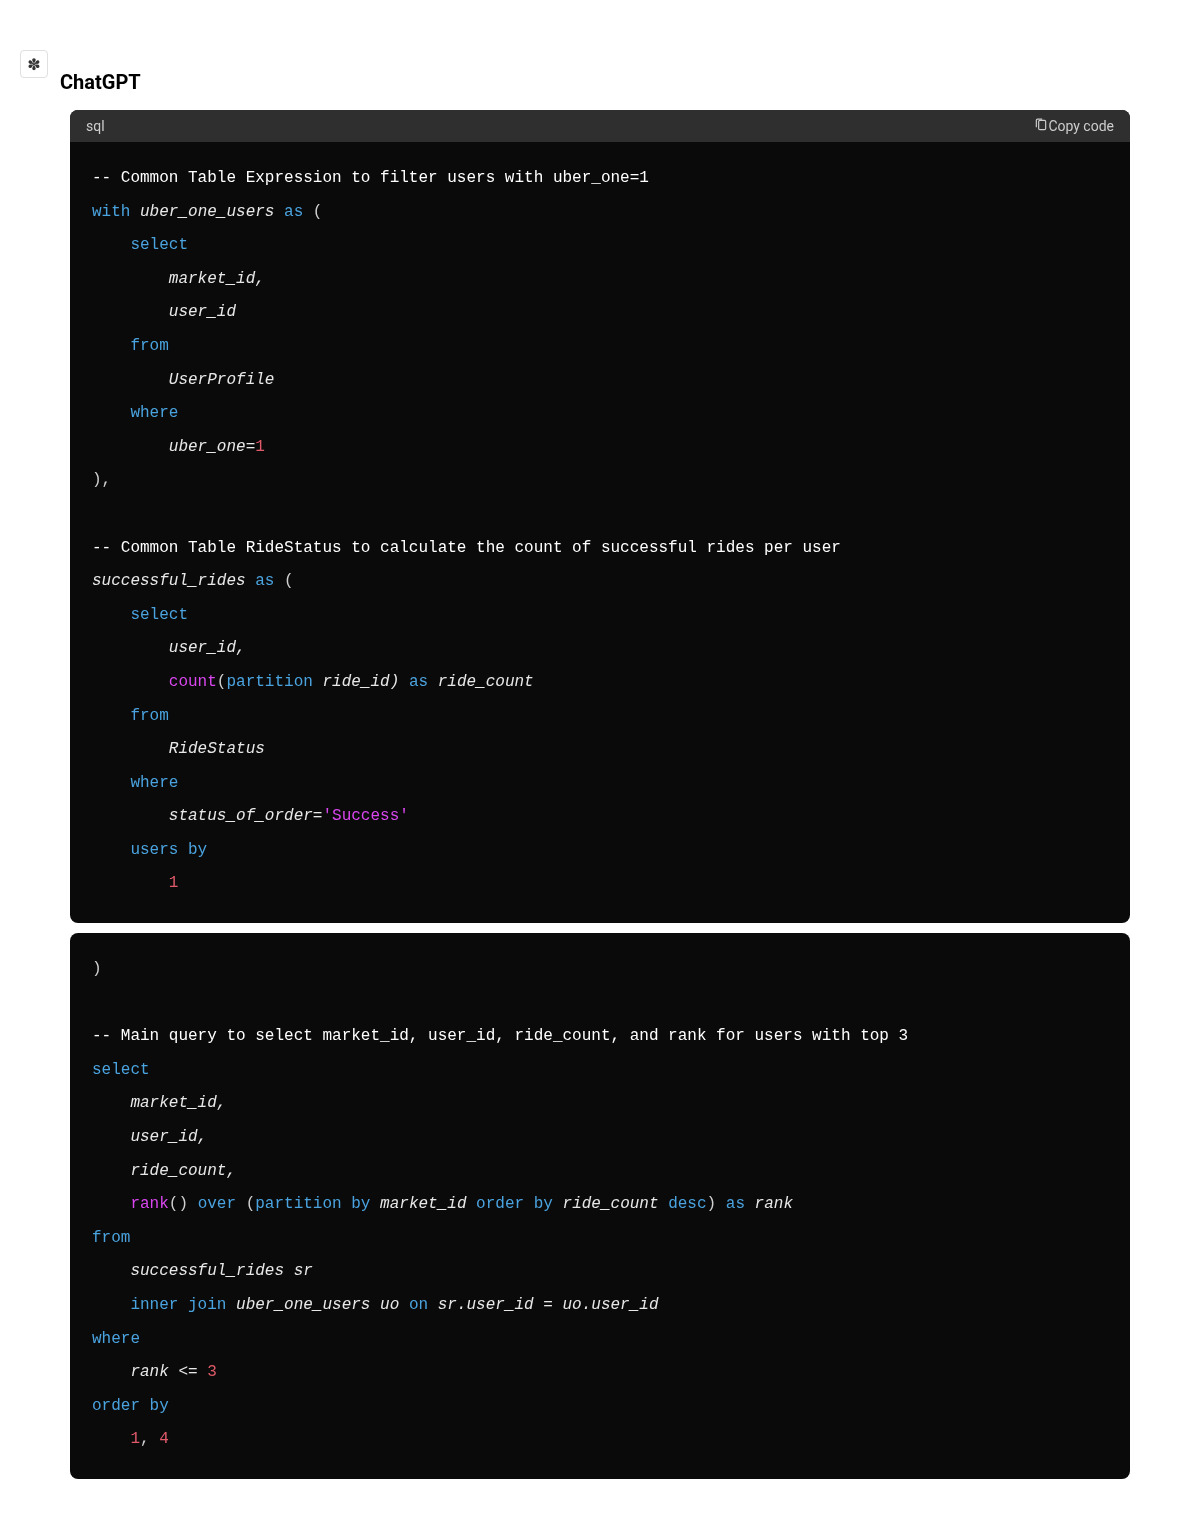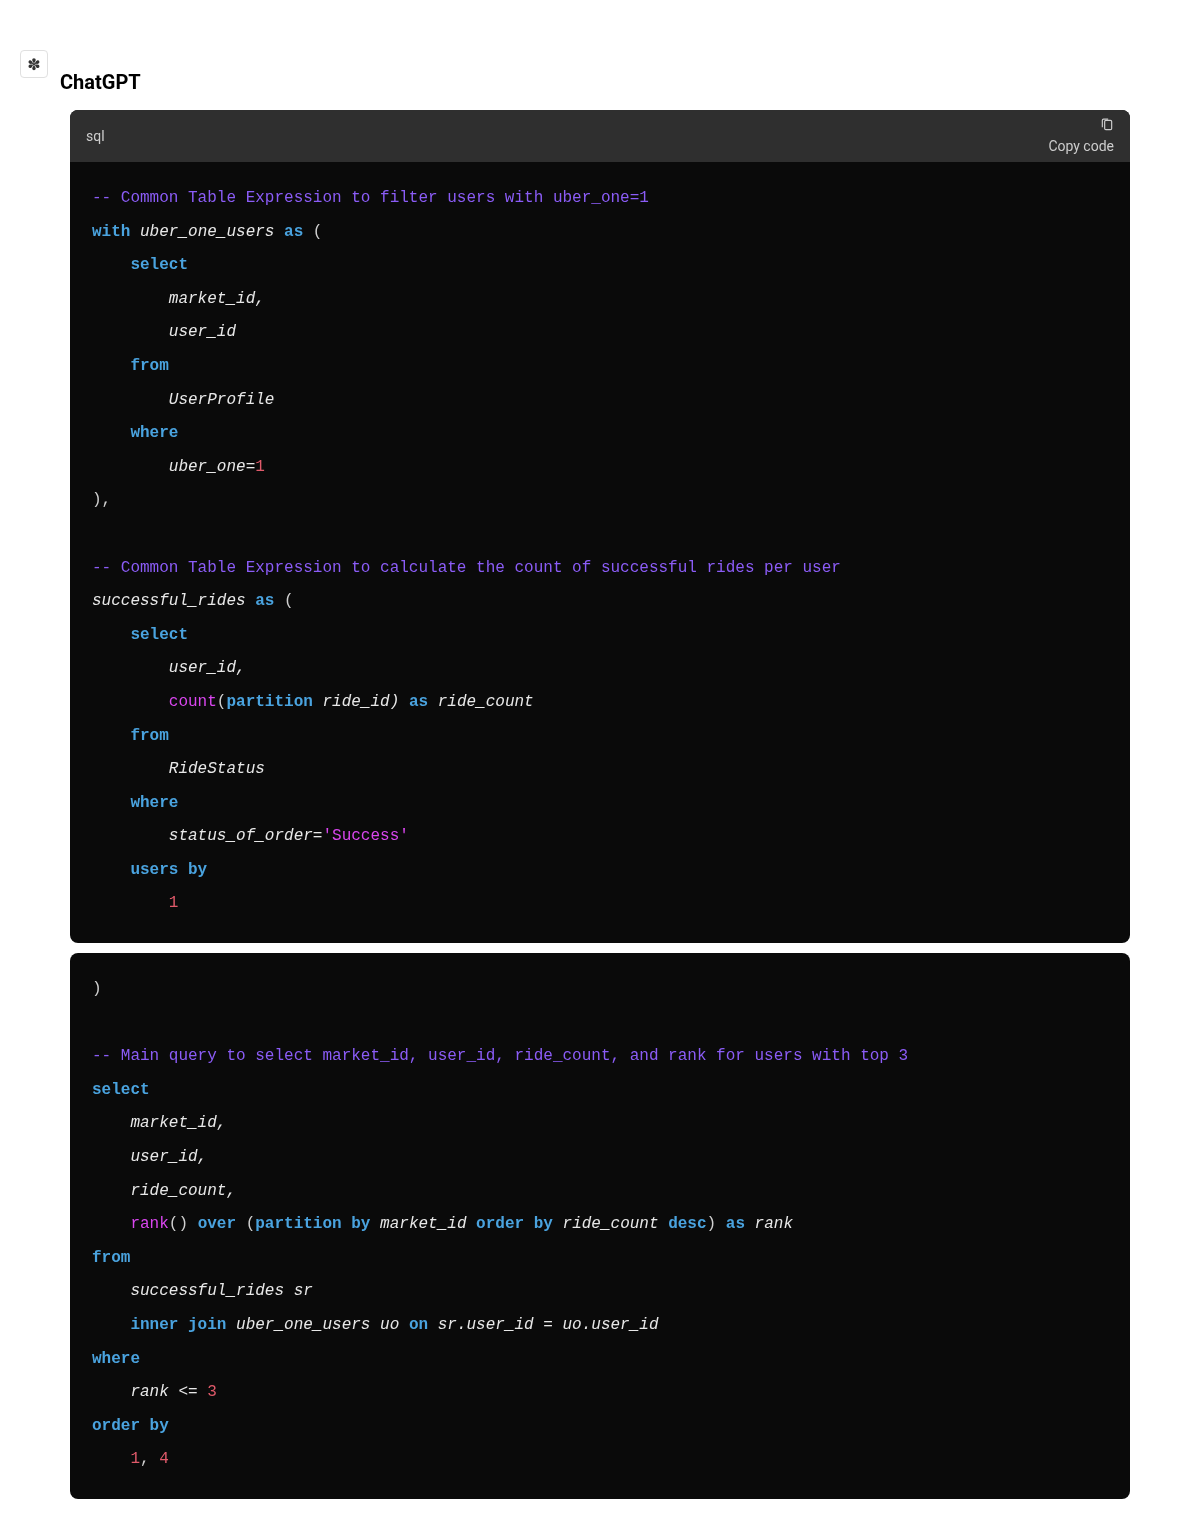--- a/index.html
+++ b/index.html
@@ -45,42 +45,40 @@
       background: #2f2f2f;
       display: flex;
       align-items: center;
       justify-content: space-between;
       padding: 8px 16px;
       color: #cdcdcd;
       font-size: 14px;
     }
     .copy-wrap {
       display: flex;
-      align-items: flex-end;
-      gap: 6px;
+      align-items: flex-start;
       cursor: pointer;
-      flex-direction: column;
     }
     .clip-icon {
       width: 14px;
       height: 14px;
       display: inline-block;
     }
     .clip-icon svg { display: block; }
     pre {
       font-family: "SFMono-Regular", Consolas, "Liberation Mono", Menlo, monospace;
       font-size: 16px;
       line-height: 2.1;
       padding: 20px 22px 22px 22px;
       white-space: pre;
       overflow-x: hidden;
       color: #e8e8e8;
     }
-    .tok-comment { color: #8b5cf6; }
-    .tok-keyword { color: #4aa3df; font-weight: bold; }
+    .tok-comment { color: #ffffff; }
+    .tok-keyword { color: #4aa3df; }
     .tok-func { color: #d946ef; }
     .tok-string { color: #d946ef; }
     .tok-num { color: #e05a6a; }
     .tok-op { color: #d0d0d0; }
     .tok-ident { color: #e8e8e8; font-style: italic; }
   </style>
 </head>
 <body>
 
 <div class="header">
@@ -107,21 +105,21 @@
 <span class="tok-keyword">with</span> <span class="tok-ident">uber_one_users</span> <span class="tok-keyword">as</span> <span class="tok-op">(</span>
     <span class="tok-keyword">select</span>
         <span class="tok-ident">market_id,</span>
         <span class="tok-ident">user_id</span>
     <span class="tok-keyword">from</span>
         <span class="tok-ident">UserProfile</span>
     <span class="tok-keyword">where</span>
         <span class="tok-ident">uber_one=</span><span class="tok-num">1</span>
 <span class="tok-op">),</span>
 
-<span class="tok-comment">-- Common Table Expression to calculate the count of successful rides per user</span>
+<span class="tok-comment">-- Common Table RideStatus to calculate the count of successful rides per user</span>
 <span class="tok-ident">successful_rides</span> <span class="tok-keyword">as</span> <span class="tok-op">(</span>
     <span class="tok-keyword">select</span>
         <span class="tok-ident">user_id,</span>
         <span class="tok-func">count</span><span class="tok-op">(</span><span class="tok-keyword">partition</span> <span class="tok-ident">ride_id)</span> <span class="tok-keyword">as</span> <span class="tok-ident">ride_count</span>
     <span class="tok-keyword">from</span>
         <span class="tok-ident">RideStatus</span>
     <span class="tok-keyword">where</span>
         <span class="tok-ident">status_of_order=</span><span class="tok-string">'Success'</span>
     <span class="tok-keyword">users by</span>
         <span class="tok-num">1</span></pre>

